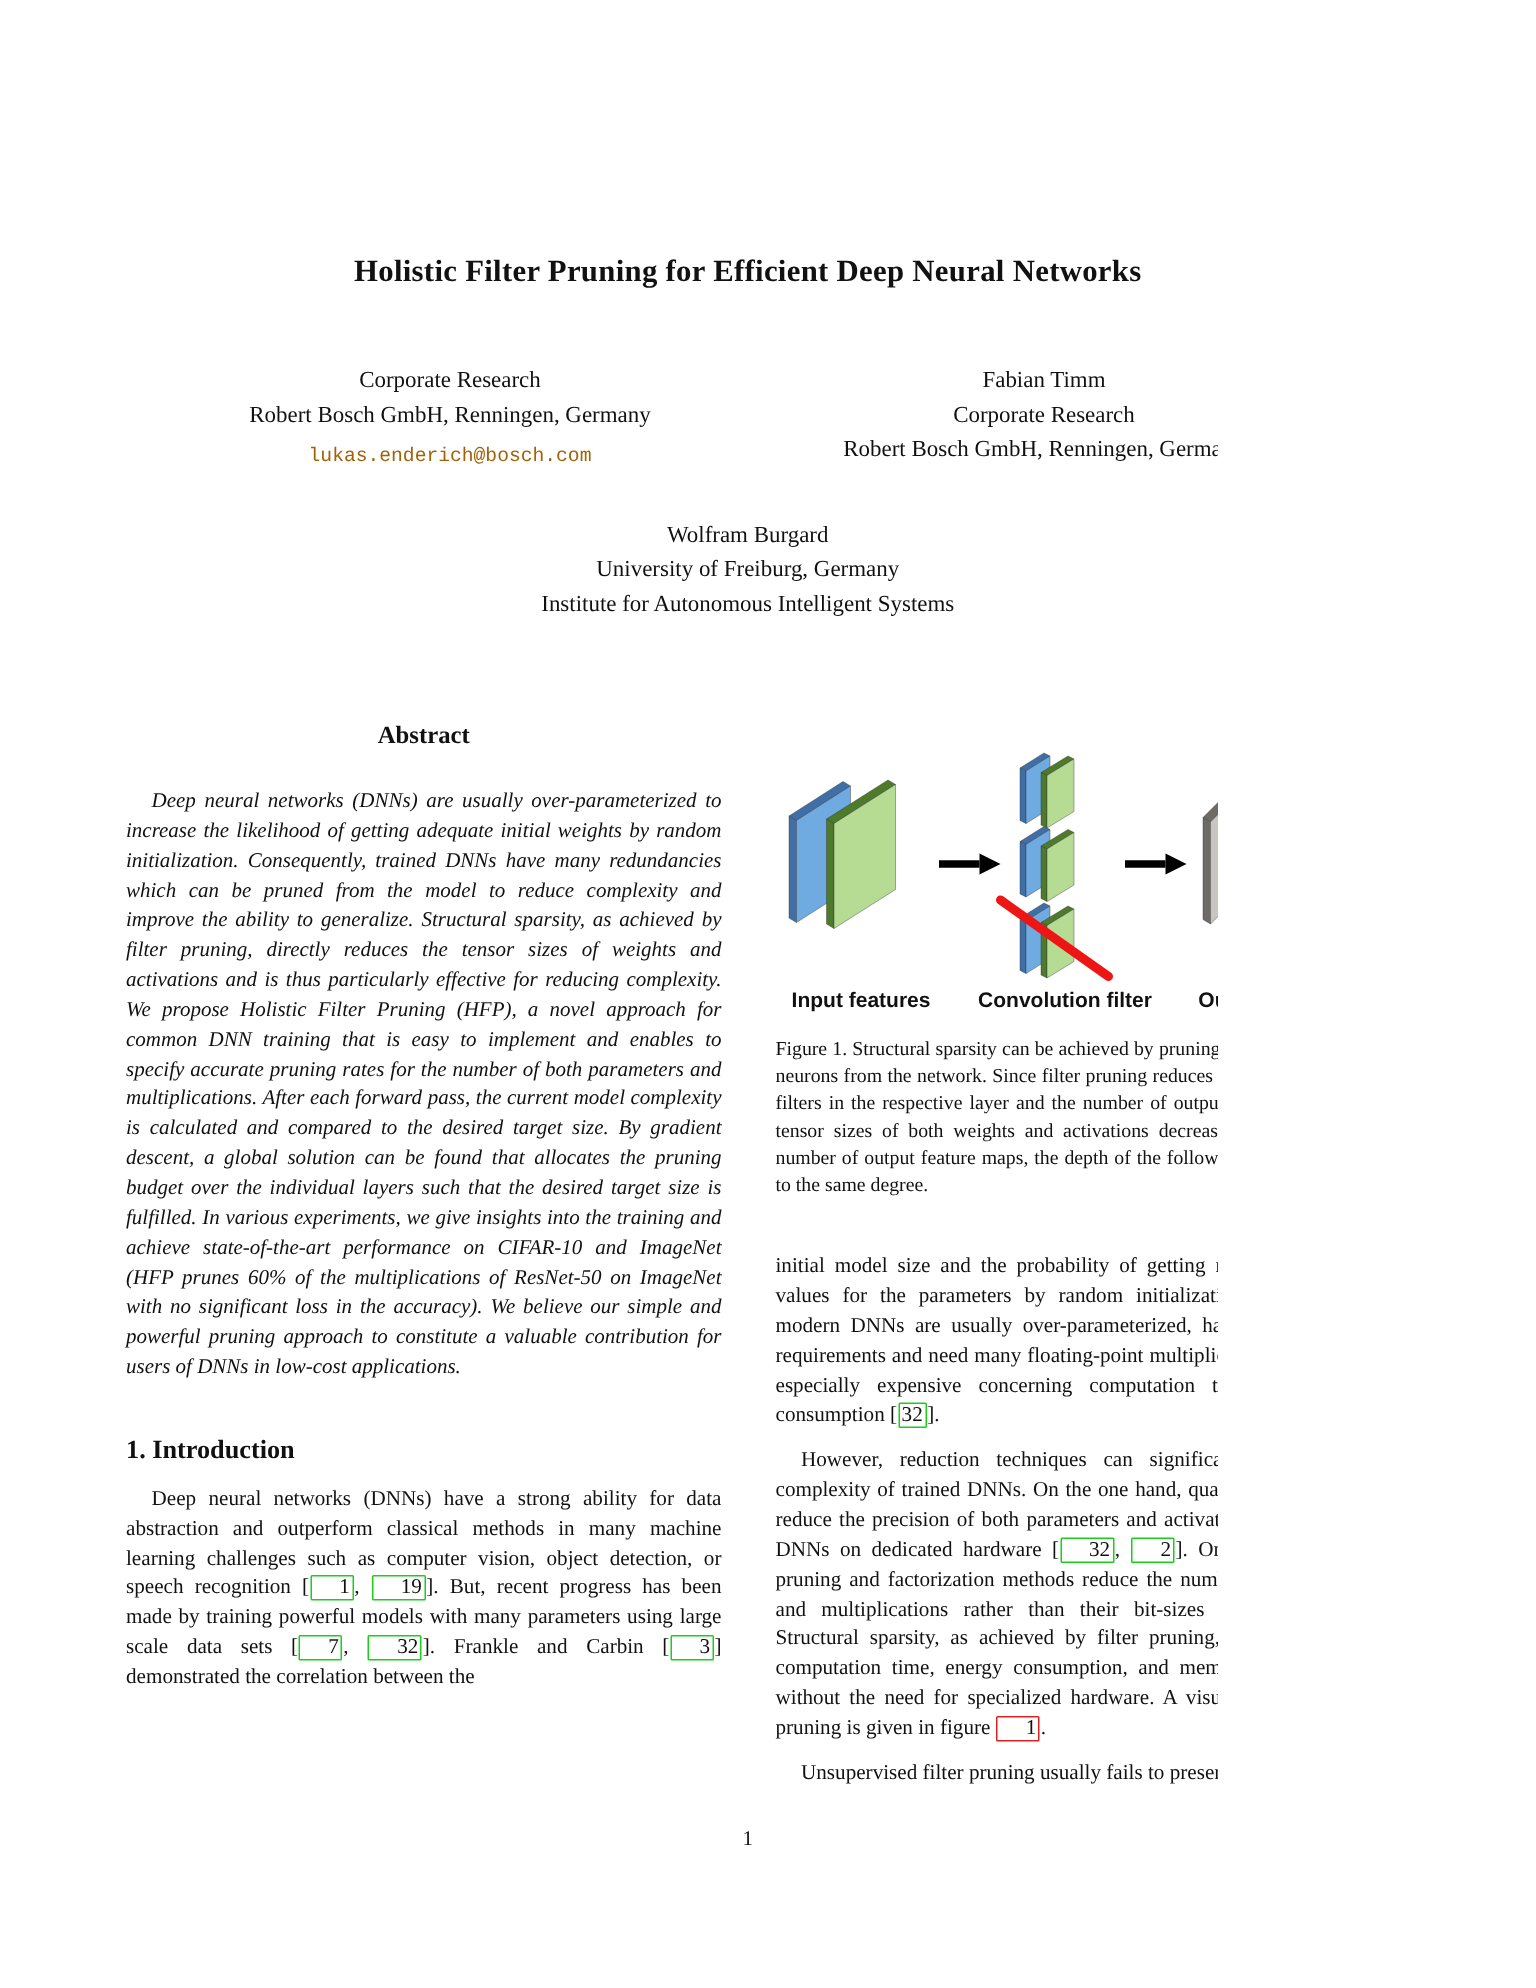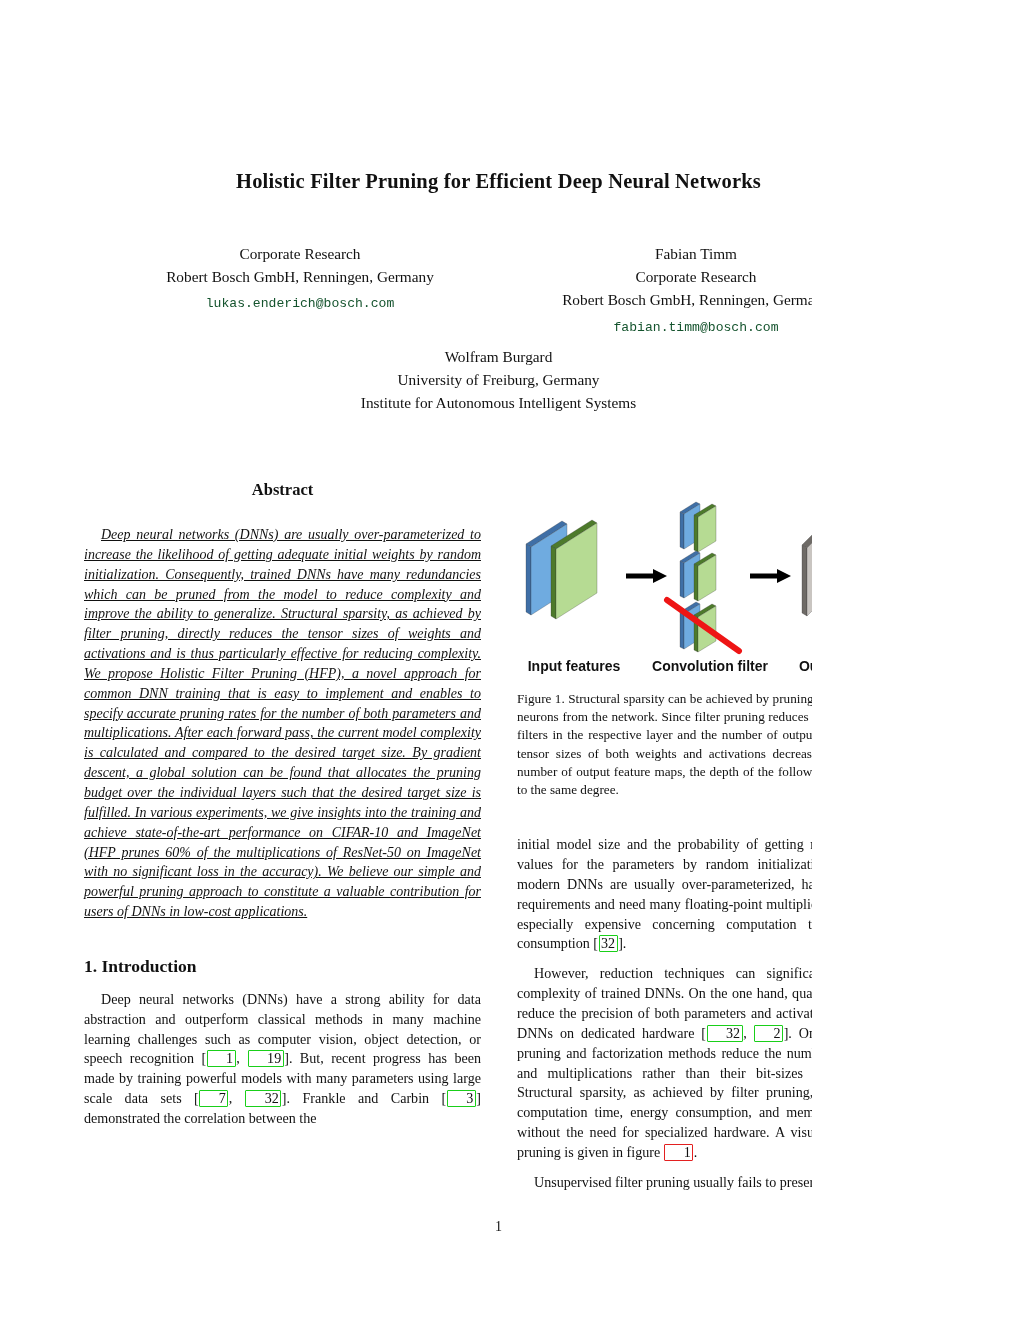--- a/index.html
+++ b/index.html
@@ -4,27 +4,27 @@
 <style>
   html,body{margin:0;padding:0;background:#fff;}
   .page{position:relative;width:812px;height:1325px;background:#ffffff;overflow:hidden;
         font-family:"Liberation Serif", serif;color:#111;border-radius:14px;}
   .center-band{position:absolute;left:84px;width:829px;text-align:center;}
   .paper-title{top:170px;font-size:20.5px;font-weight:bold;letter-spacing:.2px;}
   .authors-row{position:absolute;left:102px;top:242px;width:792px;display:flex;}
   .author{width:50%;text-align:center;font-size:15.3px;line-height:23.2px;}
   .author-third{position:absolute;left:84px;top:345px;width:829px;text-align:center;
                 font-size:15.3px;line-height:23.2px;}
-  .a-email{font-family:"Liberation Mono", monospace;font-size:13.1px;margin-top:4px;color:#14532d;}
+  .a-email{font-family:"Liberation Mono", monospace;font-size:13.1px;margin-top:4px;color:#a16207;}
   .col{position:absolute;width:397px;}
   .col-left{left:84px;top:480px;}
   .col-right{left:517px;top:488px;}
   .abstract-h{margin:0;font-size:16.5px;font-weight:bold;text-align:center;}
   .abstract-text{margin:25px 0 0 0;font-style:italic;font-size:14px;line-height:19.85px;
-                 text-align:justify;text-indent:17px;text-decoration:underline;}
+                 text-align:justify;text-indent:17px;}
   .section-h{margin:34px 0 0 0;font-size:17.5px;font-weight:bold;}
   .body-text{margin:13px 0 0 0;font-size:14.1px;line-height:19.85px;text-align:justify;}
   .noindent{text-indent:0;margin-top:0;}
   .indent{text-indent:17px;}
   .flow{margin-top:10px;}
   .fig-wrap{width:397px;}
   .fig-svg{display:block;width:397px;height:168px;}
   .fig-labels{position:relative;height:20px;margin-top:2px;
               font-family:"Liberation Sans", sans-serif;font-weight:bold;font-size:14px;}
   .fig-label{position:absolute;transform:translateX(-50%);white-space:nowrap;}
@@ -54,21 +54,20 @@
   <div class="authors-row">
     <div class="author">
       <div>Corporate Research</div>
       <div>Robert Bosch GmbH, Renningen, Germany</div>
       <div class="a-email">lukas.enderich@bosch.com</div>
     </div>
     <div class="author">
       <div>Fabian Timm</div>
       <div>Corporate Research</div>
       <div>Robert Bosch GmbH, Renningen, Germany</div>
-      <div class="a-email">fabian.timm@bosch.com</div>
     </div>
   </div>
 
   <div class="author-third">
     <div>Wolfram Burgard</div>
     <div>University of Freiburg, Germany</div>
     <div>Institute for Autonomous Intelligent Systems</div>
   </div>
 
   <div class="col col-left">

